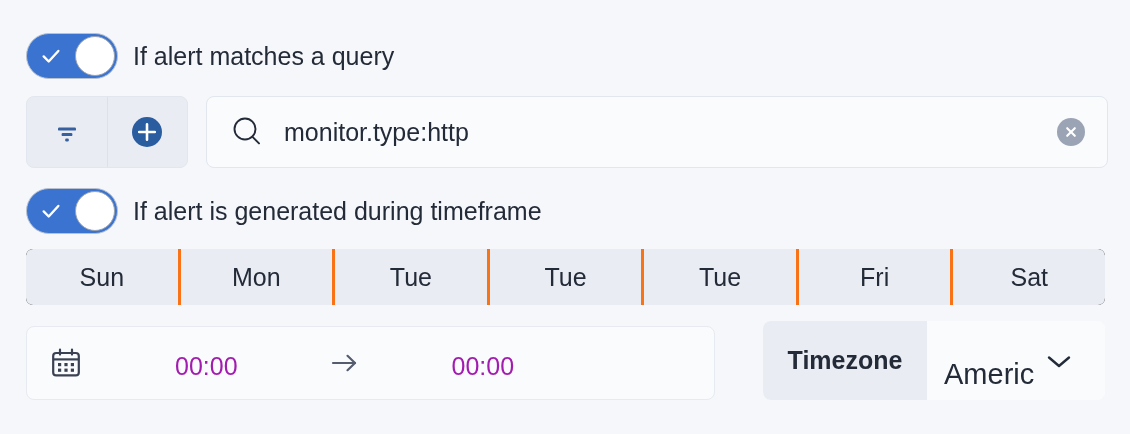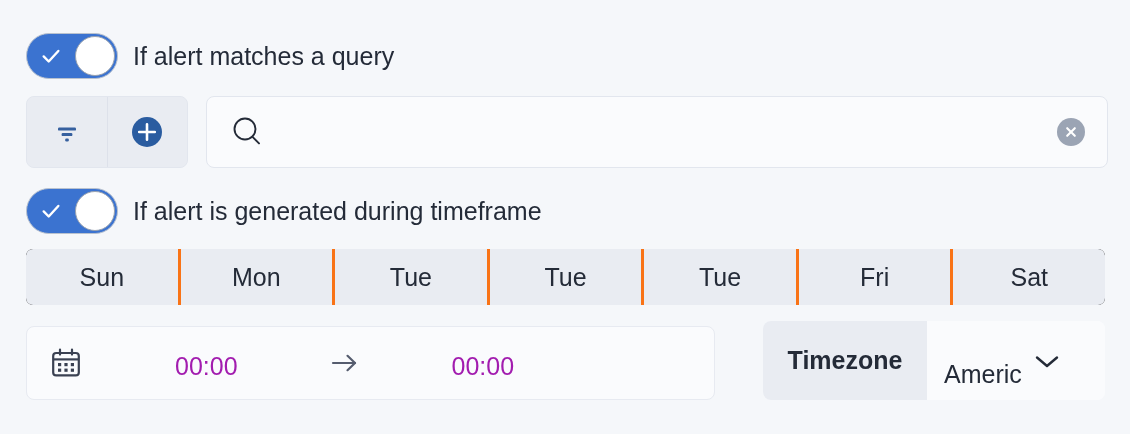--- a/index.html
+++ b/index.html
@@ -222,21 +222,21 @@
   .tz-value-wrap {
     flex: 1;
     display: flex;
     align-items: center;
     background: #fafbfd;
     cursor: pointer;
     min-width: 0;
   }
   .tz-value {
     margin-left: 17px;
-    font-size: 25px;
+    font-size: 29px;
     color: #242b38;
     white-space: nowrap;
     overflow: hidden;
     max-width: 108px;
     margin-top: 27px;
   }
   .chev {
     margin-left: 10px;
     margin-right: 18px;
     flex: none;
@@ -273,20 +273,21 @@
           <path d="M17 9.2 V24.8 M9.2 17 H24.8" stroke="#ffffff" stroke-width="2.6" stroke-linecap="round"></path>
         </svg>
       </div>
     </div>
 
     <div class="search-wrap">
       <svg class="mag" width="36" height="36" viewBox="0 0 36 36" fill="none">
         <circle cx="16" cy="15" r="10.5" stroke="#242b38" stroke-width="1.9"></circle>
         <path d="M23.3 22.6 L30 29.4" stroke="#242b38" stroke-width="1.9" stroke-linecap="round"></path>
       </svg>
+      <div class="search-value" title="Search">monitor.type:http</div>
       <div class="clear-btn">
         <svg width="16" height="16" viewBox="0 0 16 16">
           <path d="M4.2 4.2 L11.8 11.8 M11.8 4.2 L4.2 11.8" stroke="#ffffff" stroke-width="2.1" stroke-linecap="round"></path>
         </svg>
       </div>
     </div>
   </div>
 
   <div class="toggle-row row-frame">
     <div class="switch">

